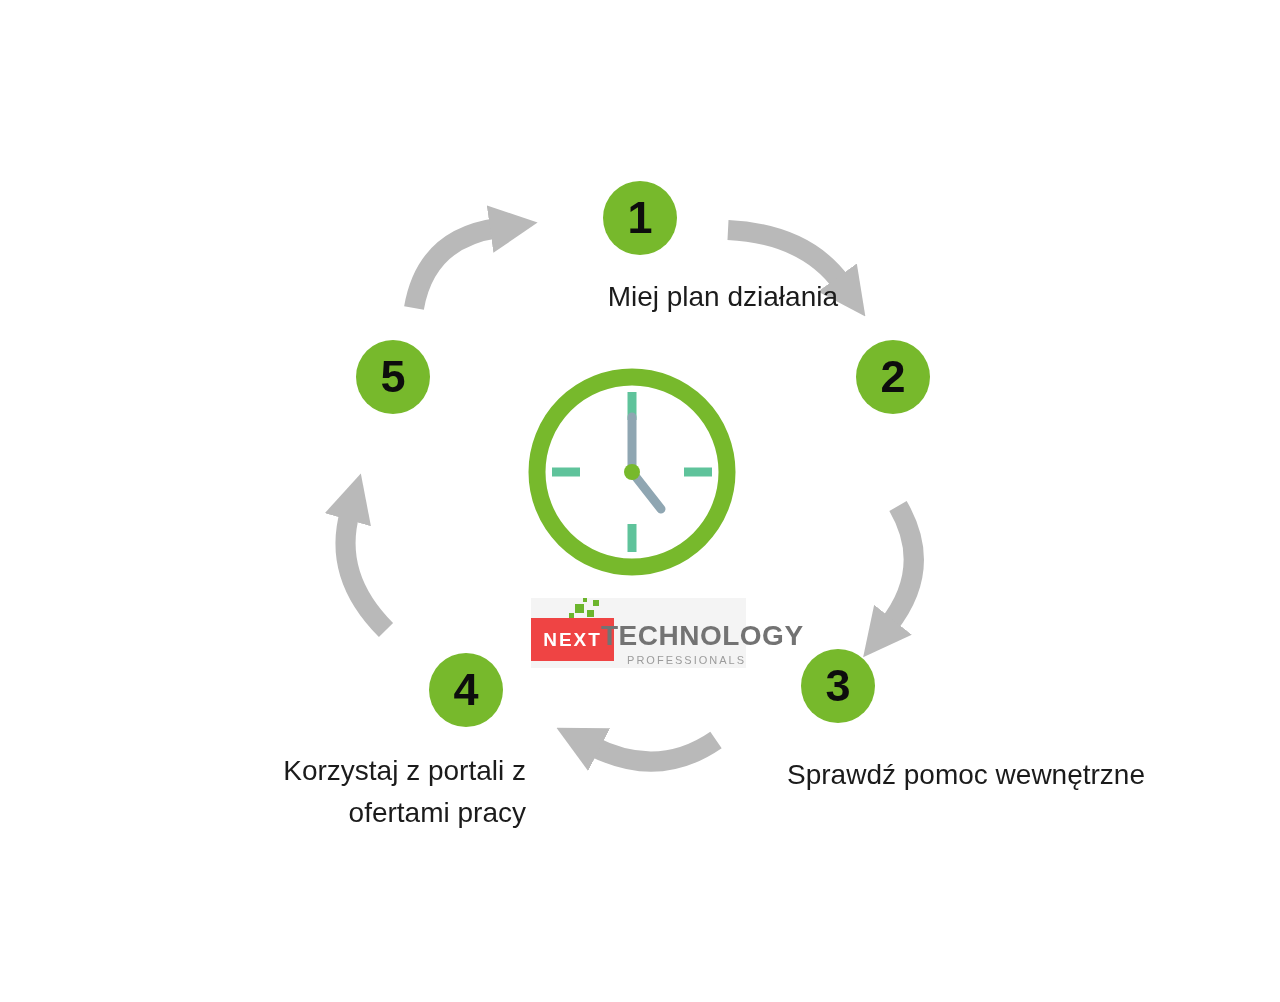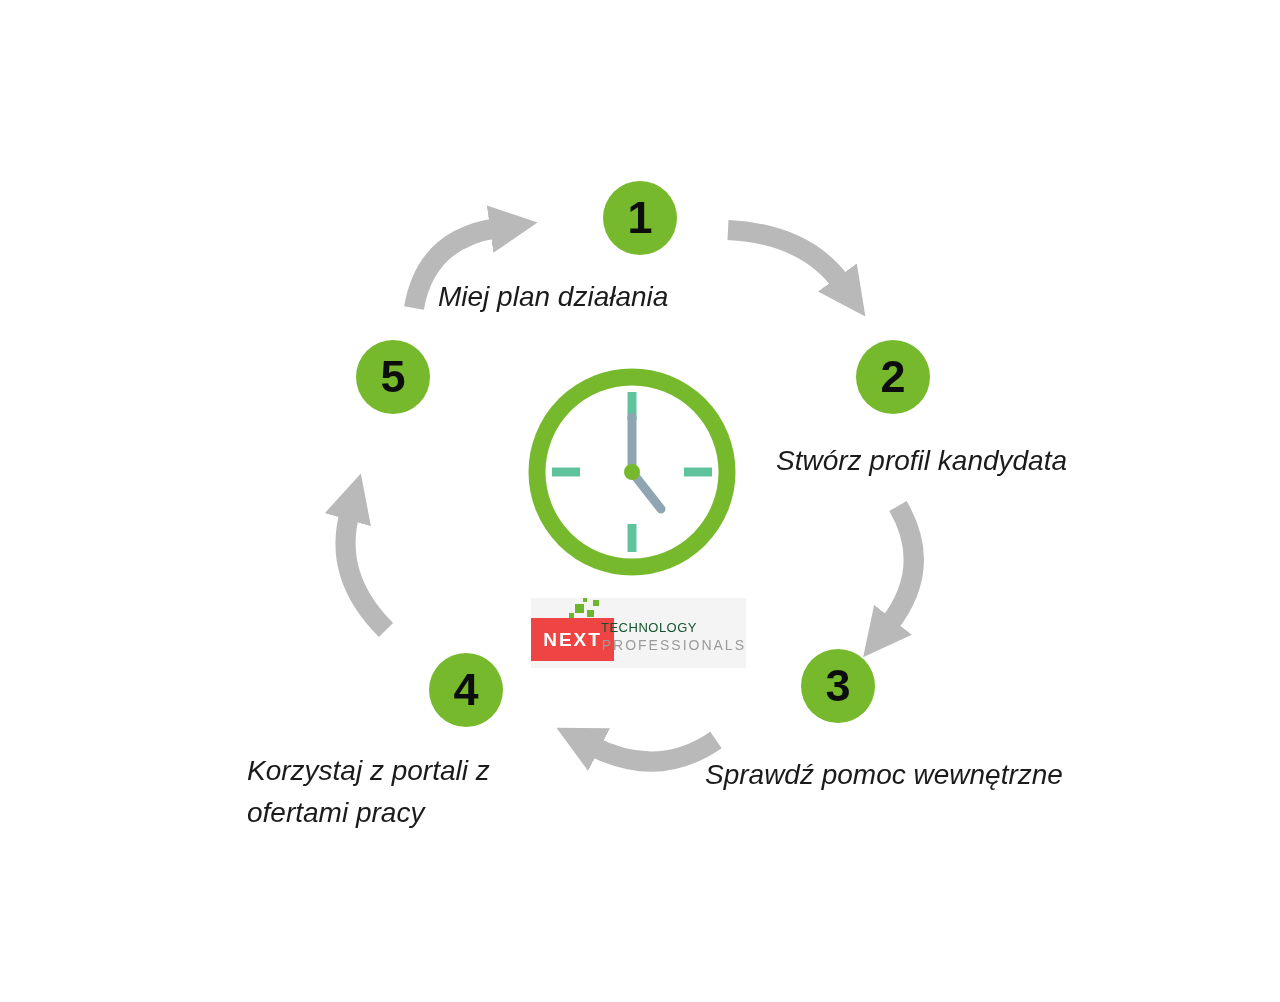--- a/index.html
+++ b/index.html
@@ -29,33 +29,32 @@
     color: #0d0d0d;
     font-weight: bold;
     font-size: 45px;
     line-height: 1;
     transform: translateY(-1px);
   }
   .step-label {
     position: absolute;
     font-size: 28px;
     color: #1b1b1b;
-    text-align: left;
+    text-align: right;
     line-height: 1.5;
-    font-style: italic;
   }
   .pos-badge-1 { left: 603px; top: 181px; }
   .pos-badge-2 { left: 856px; top: 340px; }
   .pos-badge-3 { left: 801px; top: 649px; }
   .pos-badge-4 { left: 429px; top: 653px; }
   .pos-badge-5 { left: 356px; top: 340px; }
   .pos-label-1 { left: 438px; top: 276px; width: 400px; }
   .pos-label-2 { left: 776px; top: 440px; width: 380px; }
   .pos-label-3 { left: 705px; top: 754px; width: 440px; }
-  .pos-label-4 { left: 247px; top: 750px; width: 290px; }
+  .pos-label-4 { left: 236px; top: 750px; width: 290px; }
   .pos-label-5 { left: 110px; top: 439px; width: 400px; }
 
   .logo {
     position: absolute;
     left: 531px; top: 598px;
     width: 215px; height: 70px;
     background: #f4f4f4;
     display: flex;
     align-items: center;
   }
@@ -71,28 +70,28 @@
     display: flex;
     align-items: center;
     justify-content: center;
   }
   .logo-right {
     position: absolute;
     left: 70px; top: 22px;
     width: 145px;
   }
   .logo-technology {
-    font-weight: normal;
-    font-size: 13px;
-    color: #14532d;
+    font-weight: bold;
+    font-size: 28px;
+    color: #737373;
     letter-spacing: 0.5px;
     white-space: nowrap;
   }
   .logo-subtitle {
-    font-size: 14px;
+    font-size: 11px;
     color: #9b9b9b;
     letter-spacing: 2px;
     text-align: right;
     margin-top: 2px;
     white-space: nowrap;
   }
   .pixel { position: absolute; background: #6cb52d; }
   .px1 { left: 44px; top: 6px;  width: 9px; height: 9px; }
   .px2 { left: 56px; top: 12px; width: 7px; height: 7px; }
   .px3 { left: 38px; top: 15px; width: 5px; height: 5px; }
@@ -139,21 +138,20 @@
     <span class="step-number">3</span>
   </div>
   <div class="step-badge pos-badge-4">
     <span class="step-number">4</span>
   </div>
   <div class="step-badge pos-badge-5">
     <span class="step-number">5</span>
   </div>
 
   <div class="step-label pos-label-1">Miej plan działania</div>
-  <div class="step-label pos-label-2">Stwórz profil kandydata</div>
   <div class="step-label pos-label-3">Sprawdź pomoc wewnętrzne</div>
   <div class="step-label pos-label-4">Korzystaj z portali z ofertami pracy</div>
 
   <div class="logo">
     <span class="pixel px1"></span>
     <span class="pixel px2"></span>
     <span class="pixel px3"></span>
     <span class="pixel px4"></span>
     <span class="pixel px5"></span>
     <div class="logo-next">NEXT</div>

